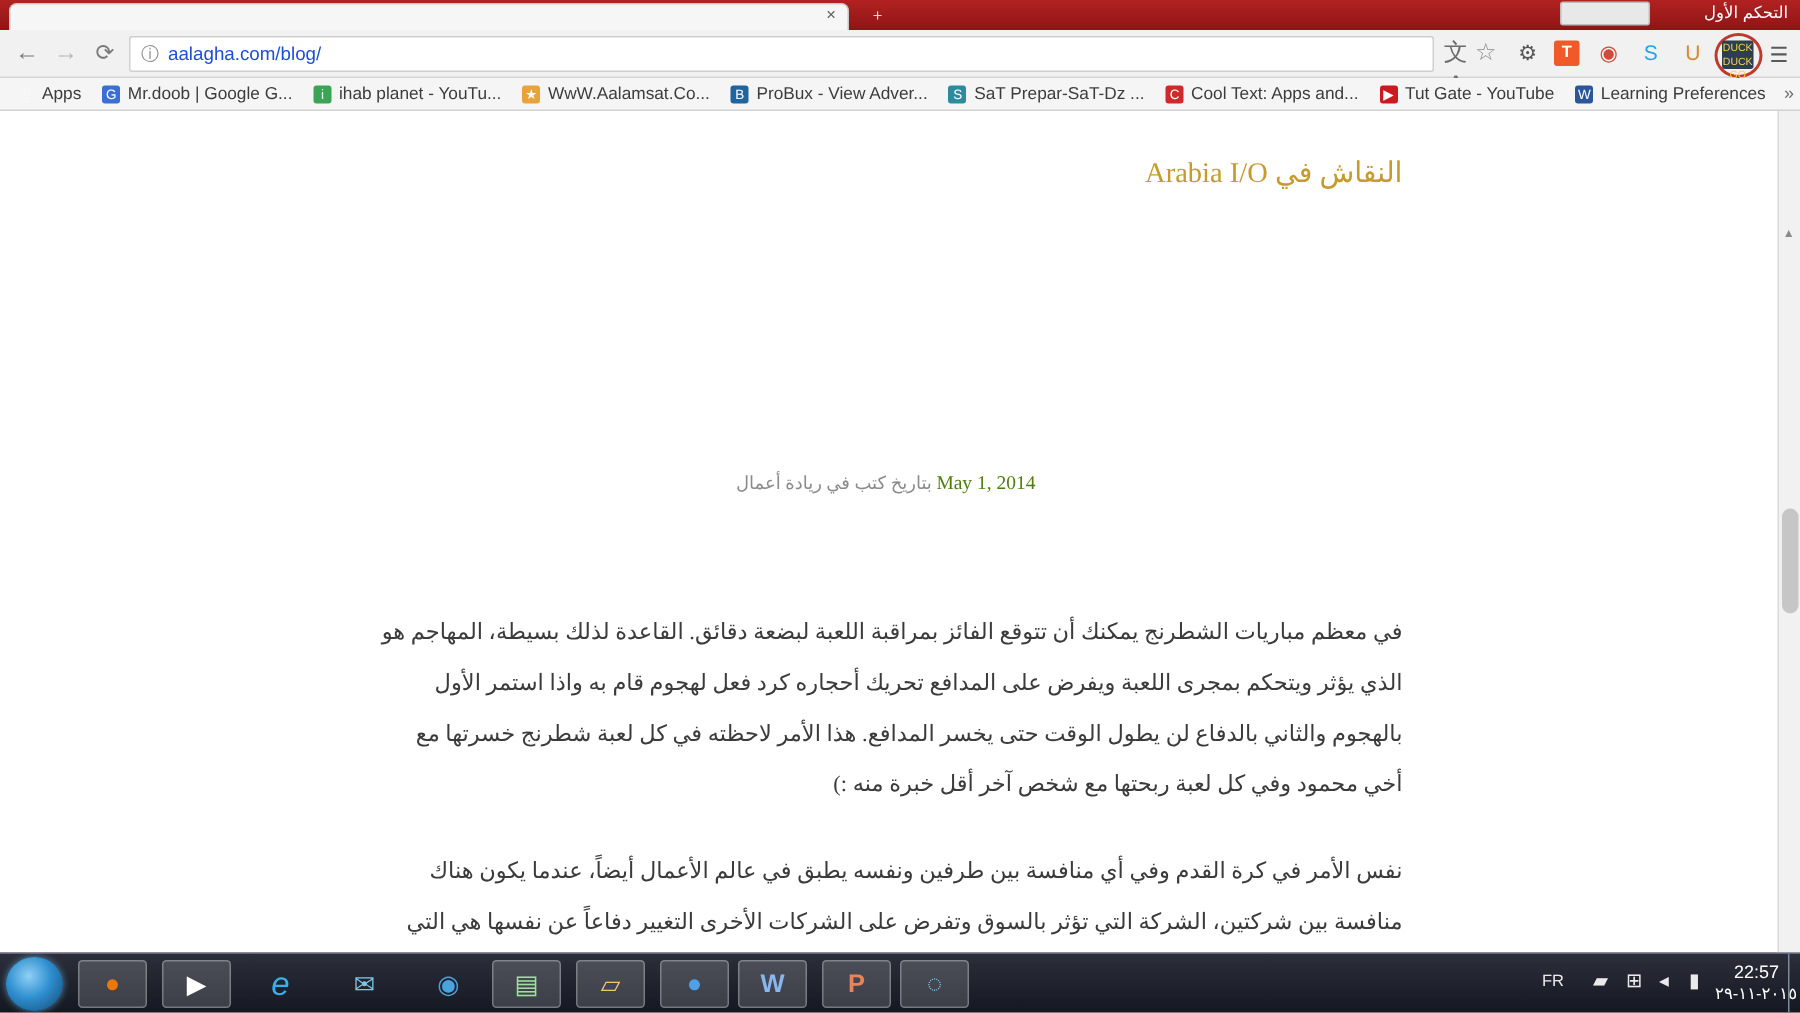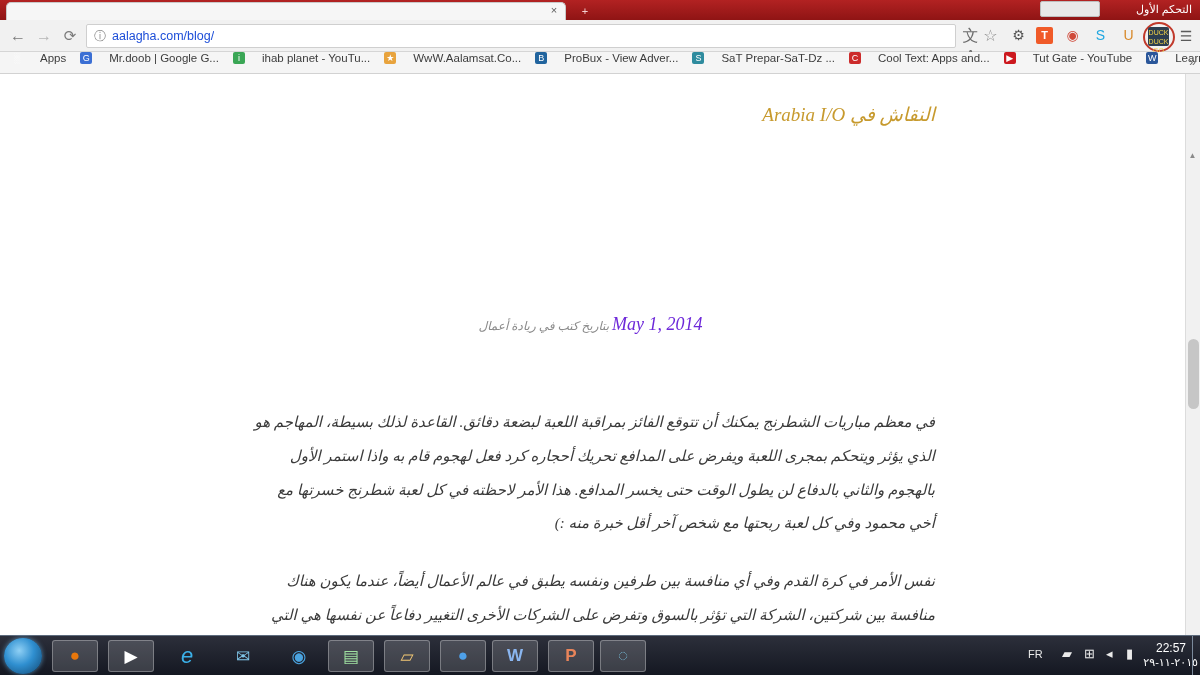--- a/index.html
+++ b/index.html
@@ -104,22 +104,22 @@
 
   
   #bookmarks {
     position:absolute; left:0; top:52px; width:1200px; height:22px;
     background:#f5f5f5; border-bottom:1px solid #d2d2d2;
     display:flex; align-items:center;
     font-size:11.5px; color:#3c3c3c;
     padding-left:4px;
   }
   .bm {
-    display:flex; height:22px;
-    padding:0 7px; white-space:nowrap;gap:12px;
+    display:flex; align-items:center; height:22px;
+    padding:0 7px; white-space:nowrap;
   }
   .bm .fav {
     width:12px; height:12px; margin-right:5px; border-radius:2px;
     font-size:9px; line-height:12px; text-align:center; color:#fff;
     flex:0 0 auto;
   }
   .fav-apps { background:transparent; color:#5b9bd5; font-size:11px; }
   .fav-blue { background:#3b6fd4; }
   .fav-green { background:#3aa655; }
   .fav-orange { background:#e8a33d; }
@@ -128,21 +128,21 @@
   .fav-red { background:#cc2b2b; }
   .fav-yt { background:#cc181e; }
   .fav-w { background:#2b579a; }
   #bm-overflow {
     position:absolute; right:4px; top:3px; color:#6b6b6b; font-size:12px;
   }
 
   
   #viewport {
     position:absolute; left:0; top:74px; width:1200px; height:561px;
-    background:#ffffff; overflow:hidden;font-style:italic;
+    background:#ffffff; overflow:hidden;
   }
   #page {
     position:absolute; left:0; top:0; width:1185px; height:561px;
     background:#ffffff;
   }
   #site-title {
     position:absolute; right:250px; top:29px;
     font-family:"Liberation Serif", serif;
     font-size:19px; color:#c79a2e;
     direction:rtl; text-align:right;
@@ -157,21 +157,21 @@
     line-height:1.35;
   }
   #post-meta {
     position:absolute; left:0; right:250px; top:240px;
     padding-left:250px;
     direction:rtl; text-align:center;
     font-family:"Liberation Serif", serif;
     font-size:12px; color:#8b8b8b;
   }
   #post-meta .date {
-    font-size:18px; color:#6d28d9; margin-right:4px;
+    font-size:13px; color:#4d7c0f; margin-right:4px;
   }
   #post-body {
     position:absolute; left:250px; right:250px; top:316px;
     direction:rtl; text-align:right;
     font-family:"Liberation Serif", serif;
     font-size:15px; color:#3b3b3b;
     line-height:2.25;
   }
   #post-body p { margin:16px 0 24px 0; }
 

